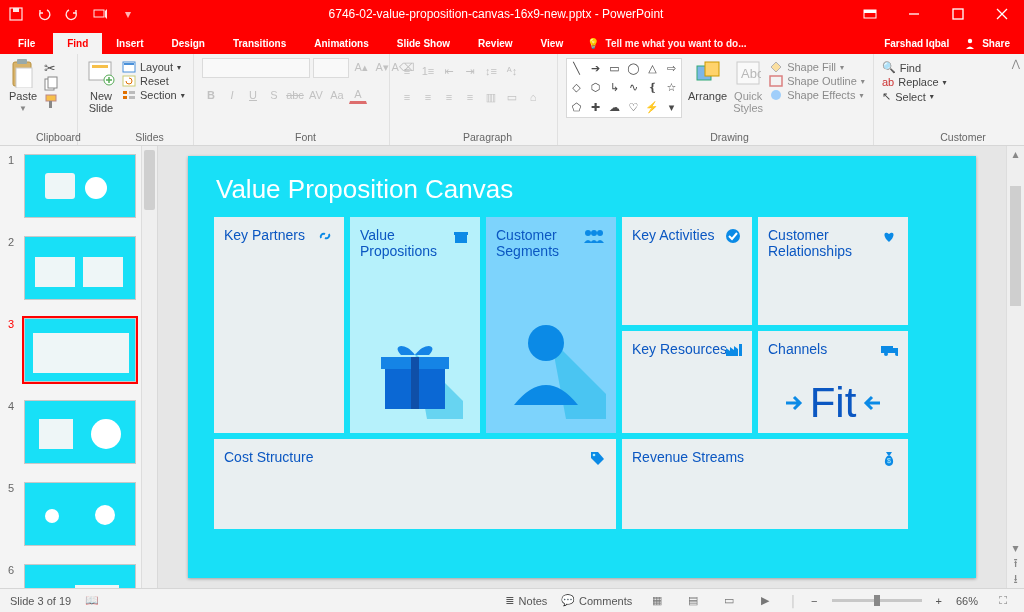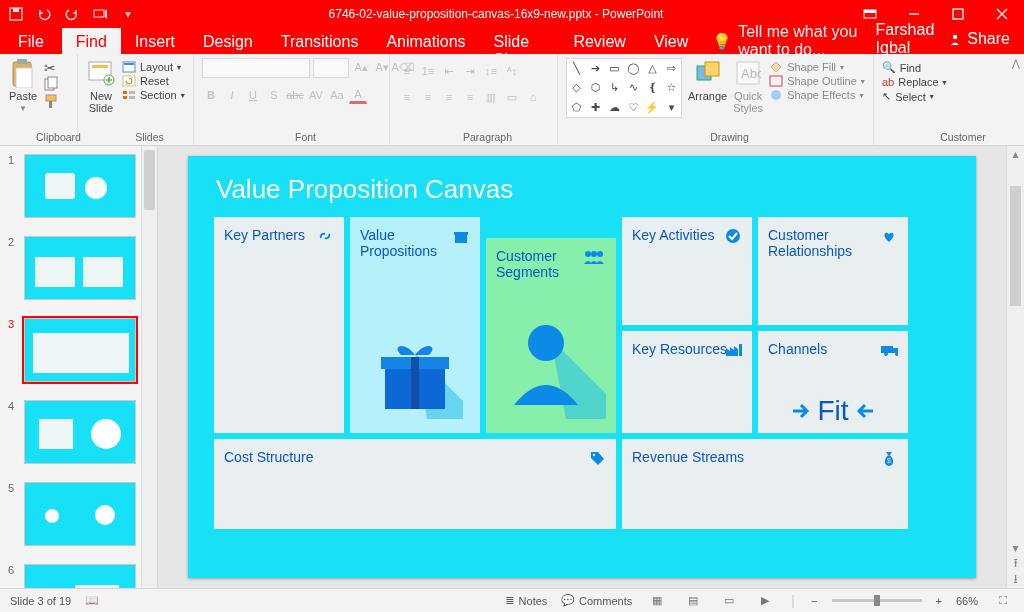--- a/index.html
+++ b/index.html
@@ -8,21 +8,21 @@
 
   
   .titlebar { background: #ff0000; color: #fff; height: 28px; display: flex; align-items: center; }
   .qat { display: flex; align-items: center; gap: 12px; padding: 0 8px; }
   .qat .qicon { width: 16px; height: 16px; display: flex; align-items: center; justify-content: center; opacity: .9; }
   .title-text { flex: 1; text-align: center; font-size: 12px; }
   .win-controls { display: flex; align-items: center; gap: 0; height: 100%; }
   .win-btn { width: 44px; height: 100%; display: flex; align-items: center; justify-content: center; }
 
   
-  .menutabs { background: #ff0000; height: 26px; display: flex; color: #fff; font-size: 16px; }
+  .menutabs { background: #ff0000; height: 26px; display: flex; align-items: flex-end; color: #fff; font-size: 10px; font-weight: bold; }
   .menutabs .tab { padding: 5px 14px; cursor: pointer; }
   .menutabs .tab.active { background: #f3f3f3; color: #ff0000; }
   .menutabs .tab.file { padding-left: 18px; padding-right: 18px; }
   .tell-me { display: flex; align-items: center; gap: 6px; padding: 5px 10px; opacity: .95; }
   .flex-sp { flex: 1; }
   .user-area { display: flex; align-items: center; gap: 14px; padding: 0 14px 4px 0; }
 
   
   .ribbon { background: #f3f3f3; border-bottom: 1px solid #d6d6d6; height: 92px; display: flex; }
   .group { border-right: 1px solid #e0e0e0; padding: 4px 8px 2px 8px; display: flex; flex-direction: column; }
@@ -56,24 +56,24 @@
   .canvas-wrap { flex:1; display:flex; position:relative; }
   .canvas-area { flex:1; display:flex; align-items:flex-start; justify-content:center; padding:10px 0 0 0;}
   .slide { width: 788px; height: 422px; background:#18e0f7; box-shadow: 0 1px 3px rgba(0,0,0,.3); padding: 14px 26px 22px 26px; }
   .slide-title { color:#fff; font-size:26px; font-weight:400; margin: 4px 0 12px 2px; }
   .grid { display:grid; grid-template-columns: 130px 130px 130px 130px 150px; grid-template-rows: 108px 102px 90px; gap:6px; }
   .cell { background:#e9eff1; padding:10px 10px; position:relative; }
   .cell .hdr { color:#0b57c2; font-size:14px; font-weight:400; line-height:1.15; }
   .cell .cicon { position:absolute; top:10px; right:10px; width:18px; height:18px; color:#0b8ae6; display:flex; align-items:center; justify-content:center;}
   .kp { grid-row: 1 / span 2; }
   .vp { grid-row: 1 / span 2; background:#b6f1fb; }
-  .cs { grid-row: 1 / span 2; background:#86efac;margin-top:21px; } 
+  .cs { grid-row: 1 / span 2; background:#7dd3fc; } 
   .row3a { grid-column: 1 / 4; }
   .row3b { grid-column: 4 / 6; }
-  .fit { color:#0b57c2; font-size:28px; font-weight:400; position:absolute; bottom:6px; left:0; right:0; text-align:center; display:flex; align-items:center; justify-content:center; gap:6px;}
+  .fit { color:#0b57c2; font-size:42px; font-weight:400; position:absolute; bottom:6px; left:0; right:0; text-align:center; display:flex; align-items:center; justify-content:center; gap:6px;}
   .vp-gift, .cs-person { position:absolute; left:0; right:0; bottom:14px; display:flex; justify-content:center; }
   .canvas-scroll { width:18px; background:#efefef; border-left:1px solid #ddd; position:relative;}
   .canvas-scroll .knob{position:absolute; left:3px; right:3px; top:40px; height:120px; background:#cfcfcf;}
   .canvas-scroll .arrow{position:absolute; left:0; right:0; height:16px; display:flex; align-items:center; justify-content:center; color:#888;}
 
   
   .status { height: 24px; background:#f3f3f3; border-top:1px solid #d6d6d6; display:flex; align-items:center; font-size:11px; color:#555; gap:14px; padding:0 10px;}
   .status .sp { flex:1; }
   .viewbtn { width:22px; height:18px; border:1px solid transparent; display:flex; align-items:center; justify-content:center; color:#777;}
   .zoom-slider { width:90px; height:3px; background:#c8c8c8; position:relative; }

